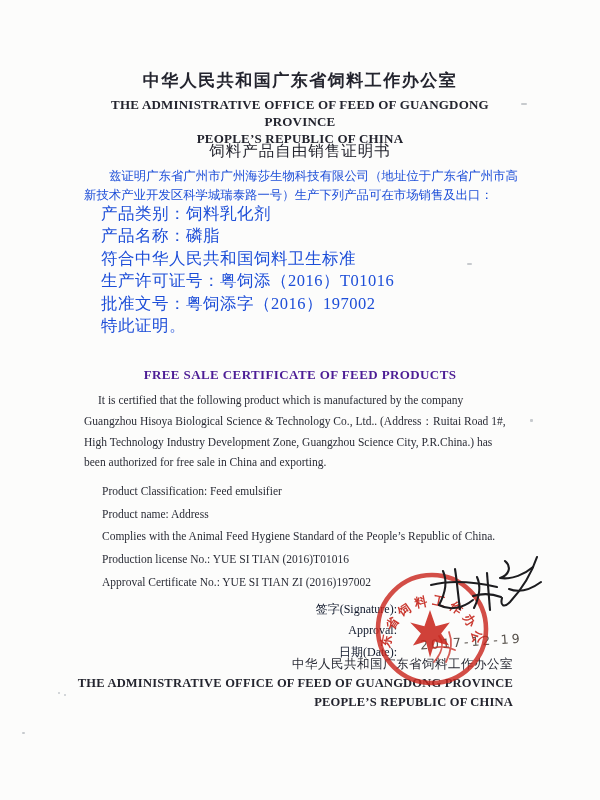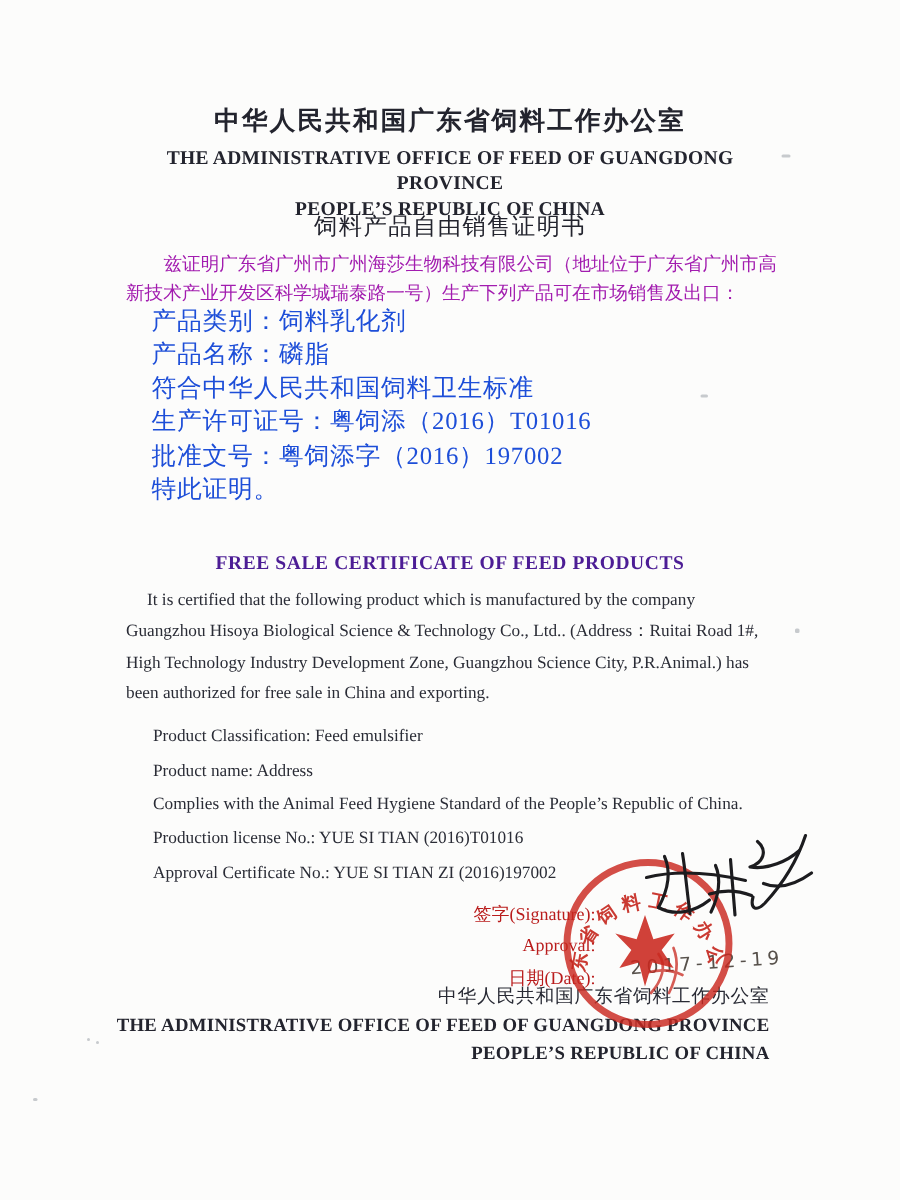--- a/index.html
+++ b/index.html
@@ -11,37 +11,37 @@
     overflow:hidden;
   }
   .page{position:relative;width:600px;height:788px;background:#fcfcfb;}
   .sec{position:absolute;left:84px;width:432px;}
 
   .title-zh{top:69px;text-align:center;font-size:17px;font-weight:bold;letter-spacing:1.5px;color:#23242e;}
   .title-en{top:96px;text-align:center;font-size:13px;font-weight:bold;line-height:17px;letter-spacing:.2px;color:#23242e;}
 
   .subtitle{top:141px;text-align:center;font-size:15.5px;font-weight:normal;letter-spacing:1px;color:#23242e;}
 
-  .zh-para{top:167px;font-size:12.4px;line-height:18.6px;color:#a21caf;}
+  .zh-para{top:167px;font-size:12.4px;line-height:18.6px;color:#1d4ed8;}
   .zh-para .l1{text-indent:25px;white-space:nowrap;}
   .zh-para .l2{white-space:nowrap;}
 
   .zh-lines{top:203px;padding-left:17px;font-size:16.5px;line-height:22.4px;letter-spacing:.5px;color:#1d4ed8;}
   .zh-lines div{white-space:nowrap;}
 
   .en-heading{top:367px;text-align:center;font-size:13px;font-weight:bold;letter-spacing:.4px;color:#4c1d95;}
 
   .en-para{top:390px;font-size:11.5px;line-height:20.8px;color:#2a2c36;}
   .en-para .l1{text-indent:14px;}
   .en-para div{white-space:nowrap;font-family:Liberation Serif, serif;}
 
   .en-lines{top:480px;padding-left:18px;font-size:11.5px;line-height:22.7px;color:#2a2c36;}
   .en-lines div{white-space:nowrap;}
 
-  .sig-block{position:absolute;right:203px;top:599px;text-align:right;font-size:12px;line-height:21.3px;color:#b91c1c;white-space:nowrap;}
+  .sig-block{position:absolute;right:203px;top:599px;text-align:right;font-size:12px;line-height:21.3px;color:#0f172a;white-space:nowrap;}
 
   .date-hand{
     position:absolute;left:420px;top:634px;
     font-family:"DejaVu Sans","Liberation Sans",sans-serif;
     font-size:12.5px;color:#57514b;letter-spacing:3px;
     transform:rotate(-4deg);white-space:nowrap;
   }
 
   .footer{position:absolute;right:87px;top:655px;text-align:right;white-space:nowrap;}
   .footer .f-zh{font-size:12.5px;letter-spacing:.5px;line-height:19px;color:#282a34;}
@@ -77,21 +77,21 @@
     <div>生产许可证号：粤饲添（2016）T01016</div>
     <div>批准文号：粤饲添字（2016）197002</div>
     <div>特此证明。</div>
   </div>
 
   <div class="sec en-heading">FREE SALE CERTIFICATE OF FEED PRODUCTS</div>
 
   <div class="sec en-para">
     <div class="l1">It is certified that the following product which is manufactured by the company</div>
     <div>Guangzhou Hisoya Biological Science &amp; Technology Co., Ltd.. (Address：Ruitai Road 1#,</div>
-    <div>High Technology Industry Development Zone, Guangzhou Science City, P.R.Animal.) has</div>
+    <div>High Technology Industry Development Zone, Guangzhou Science City, P.R.China.) has</div>
     <div>been authorized for free sale in China and exporting.</div>
   </div>
 
   <div class="sec en-lines">
     <div>Product Classification: Feed emulsifier</div>
     <div>Product name: Address</div>
     <div>Complies with the Animal Feed Hygiene Standard of the People’s Republic of China.</div>
     <div>Production license No.: YUE SI TIAN (2016)T01016</div>
     <div>Approval Certificate No.: YUE SI TIAN ZI (2016)197002</div>
   </div>

